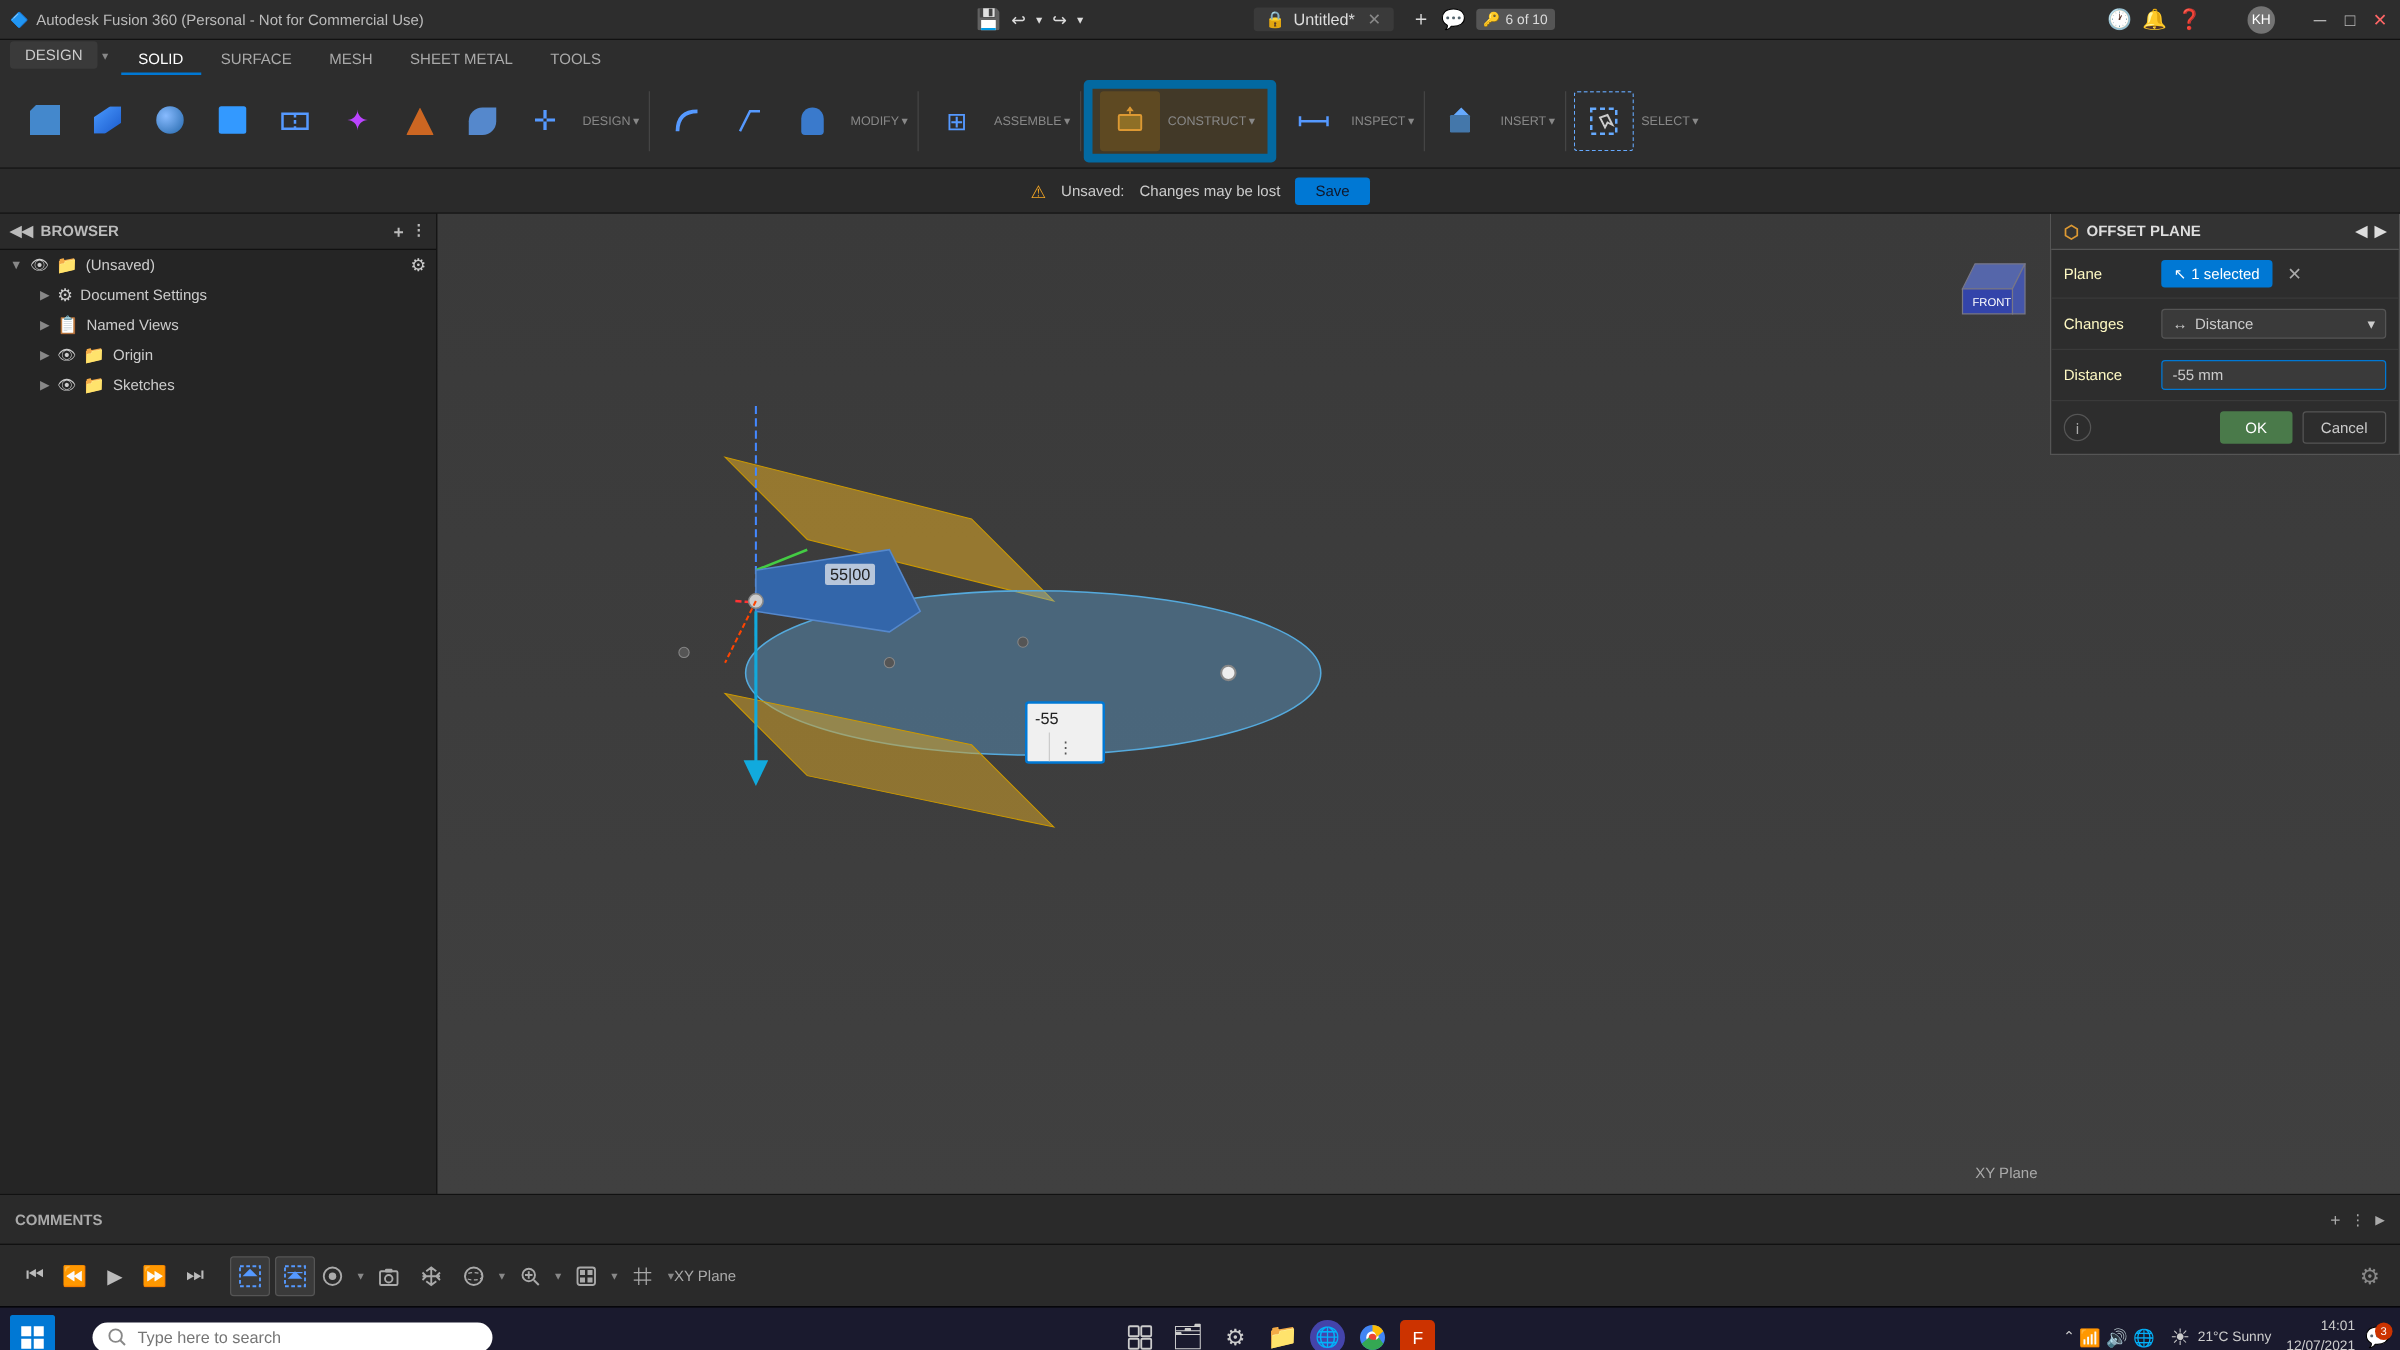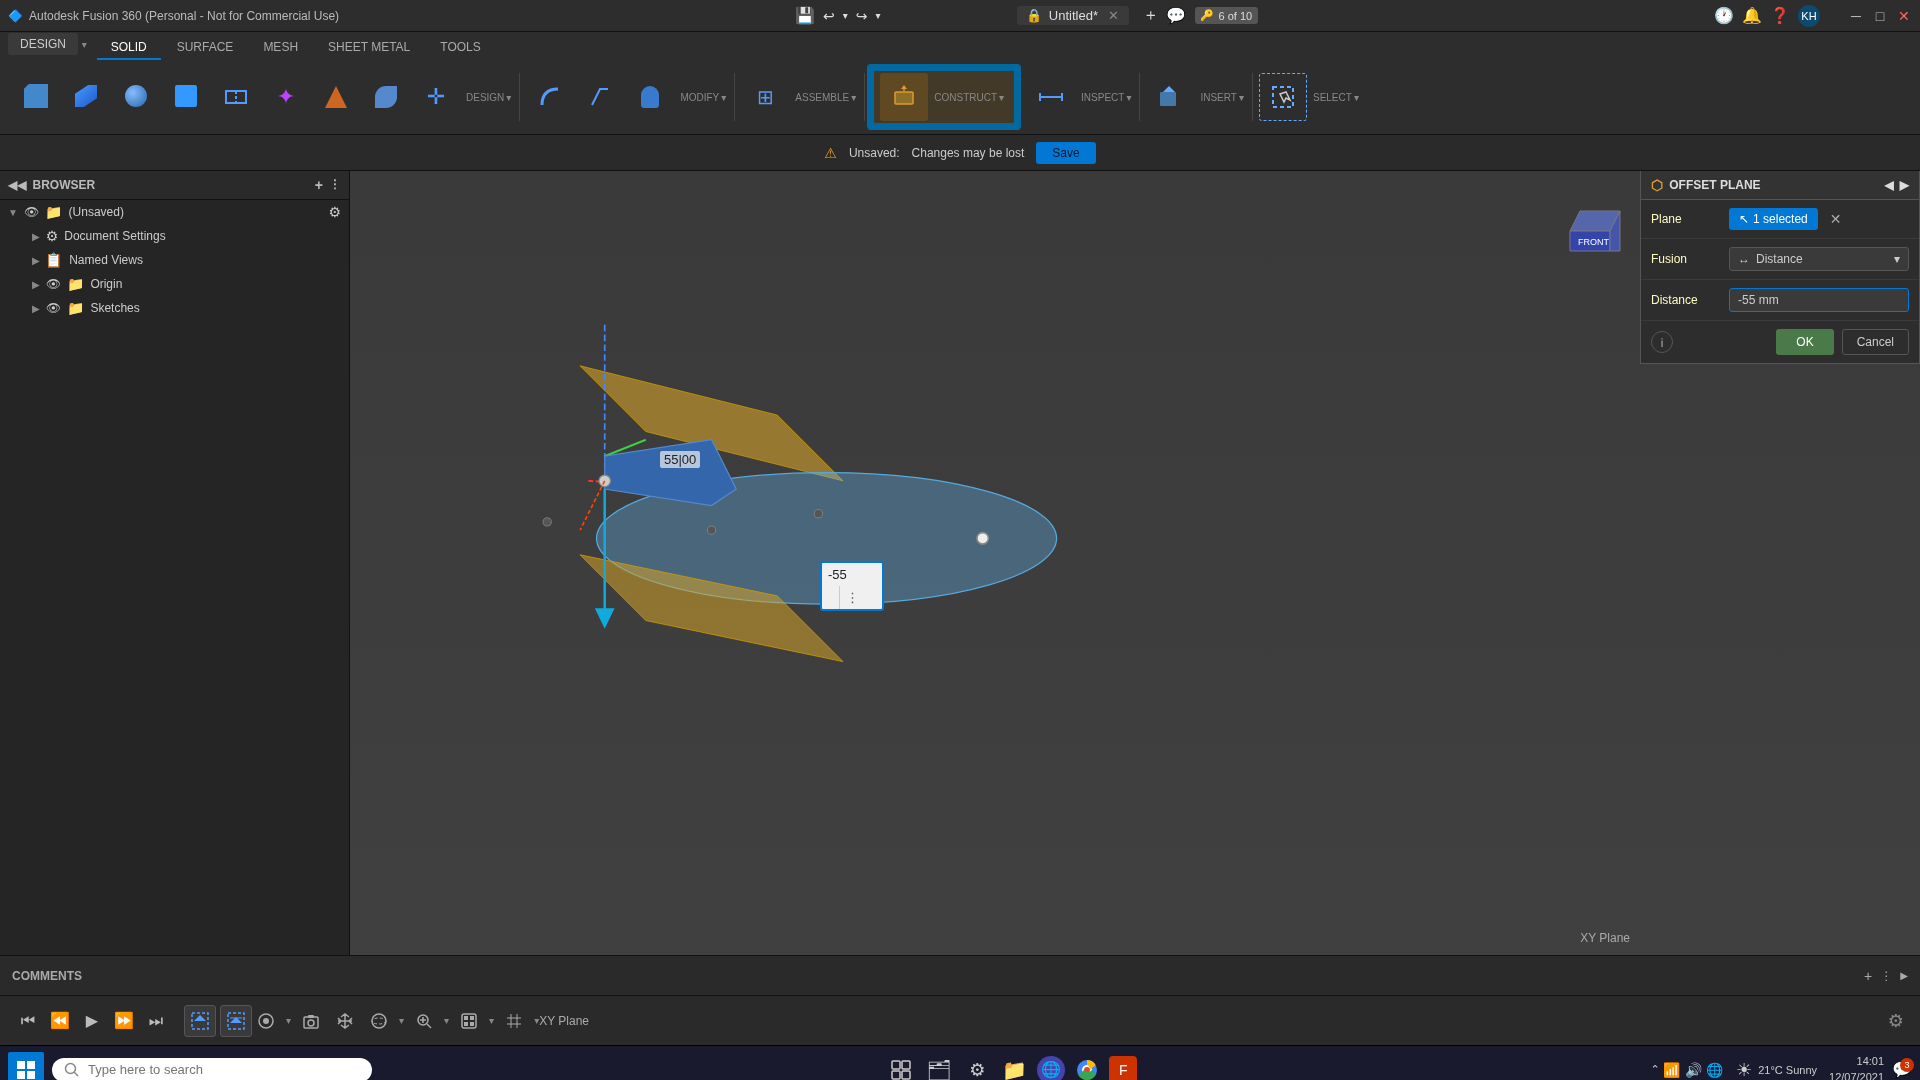--- a/index.html
+++ b/index.html
@@ -338,20 +338,21 @@
       cursor: pointer;
     }
     .search-bar {
       display: flex;
       align-items: center;
       background: #fff;
       border-radius: 20px;
       padding: 4px 12px;
       gap: 8px;
       width: 320px;
+      margin-left: 22px;
     }
     .search-bar input {
       border: none;
       outline: none;
       font-size: 13px;
       color: #333;
       background: transparent;
       width: 240px;
     }
     .taskbar-icon { width: 32px; height: 32px; display: flex; align-items: center; justify-content: center; cursor: pointer; border-radius: 3px; font-size: 18px; }
@@ -434,21 +435,21 @@
     <span style="cursor:pointer;font-size:16px;margin-left:6px;">＋</span>
     <span style="cursor:pointer;font-size:16px;">💬</span>
     <span style="background:#555;padding:2px 6px;border-radius:3px;font-size:11px;display:flex;align-items:center;gap:4px;">
       🔑 <span>6 of 10</span>
     </span>
   </div>
   <div class="right">
     <span style="font-size:16px;">🕐</span>
     <span style="cursor:pointer;font-size:16px;">🔔</span>
     <span style="cursor:pointer;font-size:16px;">❓</span>
-    <span style="cursor:pointer;background:#0c4a6e;border-radius:50%;width:22px;height:22px;display:flex;align-items:center;justify-content:center;font-size:11px;color:#fff;">KH</span>
+    <span style="cursor:pointer;background:#737373;border-radius:50%;width:22px;height:22px;display:flex;align-items:center;justify-content:center;font-size:11px;color:#fff;margin-left:28px;">KH</span>
     <span style="margin-left:12px;"></span>
     <span class="win-btn">─</span>
     <span class="win-btn">□</span>
     <span class="win-btn" style="color:#f66;">✕</span>
   </div>
 </div>
 
 <div id="toolbar">
   <div id="toolbar-tabs">
     <div style="margin-right:8px;">
@@ -738,21 +739,21 @@
       <div class="offset-row">
         <span class="offset-label">Plane</span>
         <div class="plane-selected">
           <span>↖</span>
           <span>1 selected</span>
         </div>
         <button class="plane-x-btn">✕</button>
       </div>
 
       <div class="offset-row">
-        <span class="offset-label">Fusion</span>
+        <span class="offset-label">Changes</span>
         <div class="extent-dropdown">
           <span>↔</span>
           <span>Distance</span>
           <span style="margin-left:auto;">▾</span>
         </div>
       </div>
 
       <div class="offset-row">
         <span class="offset-label">Distance</span>
         <input class="distance-input" type="text" value="-55 mm" style="">

